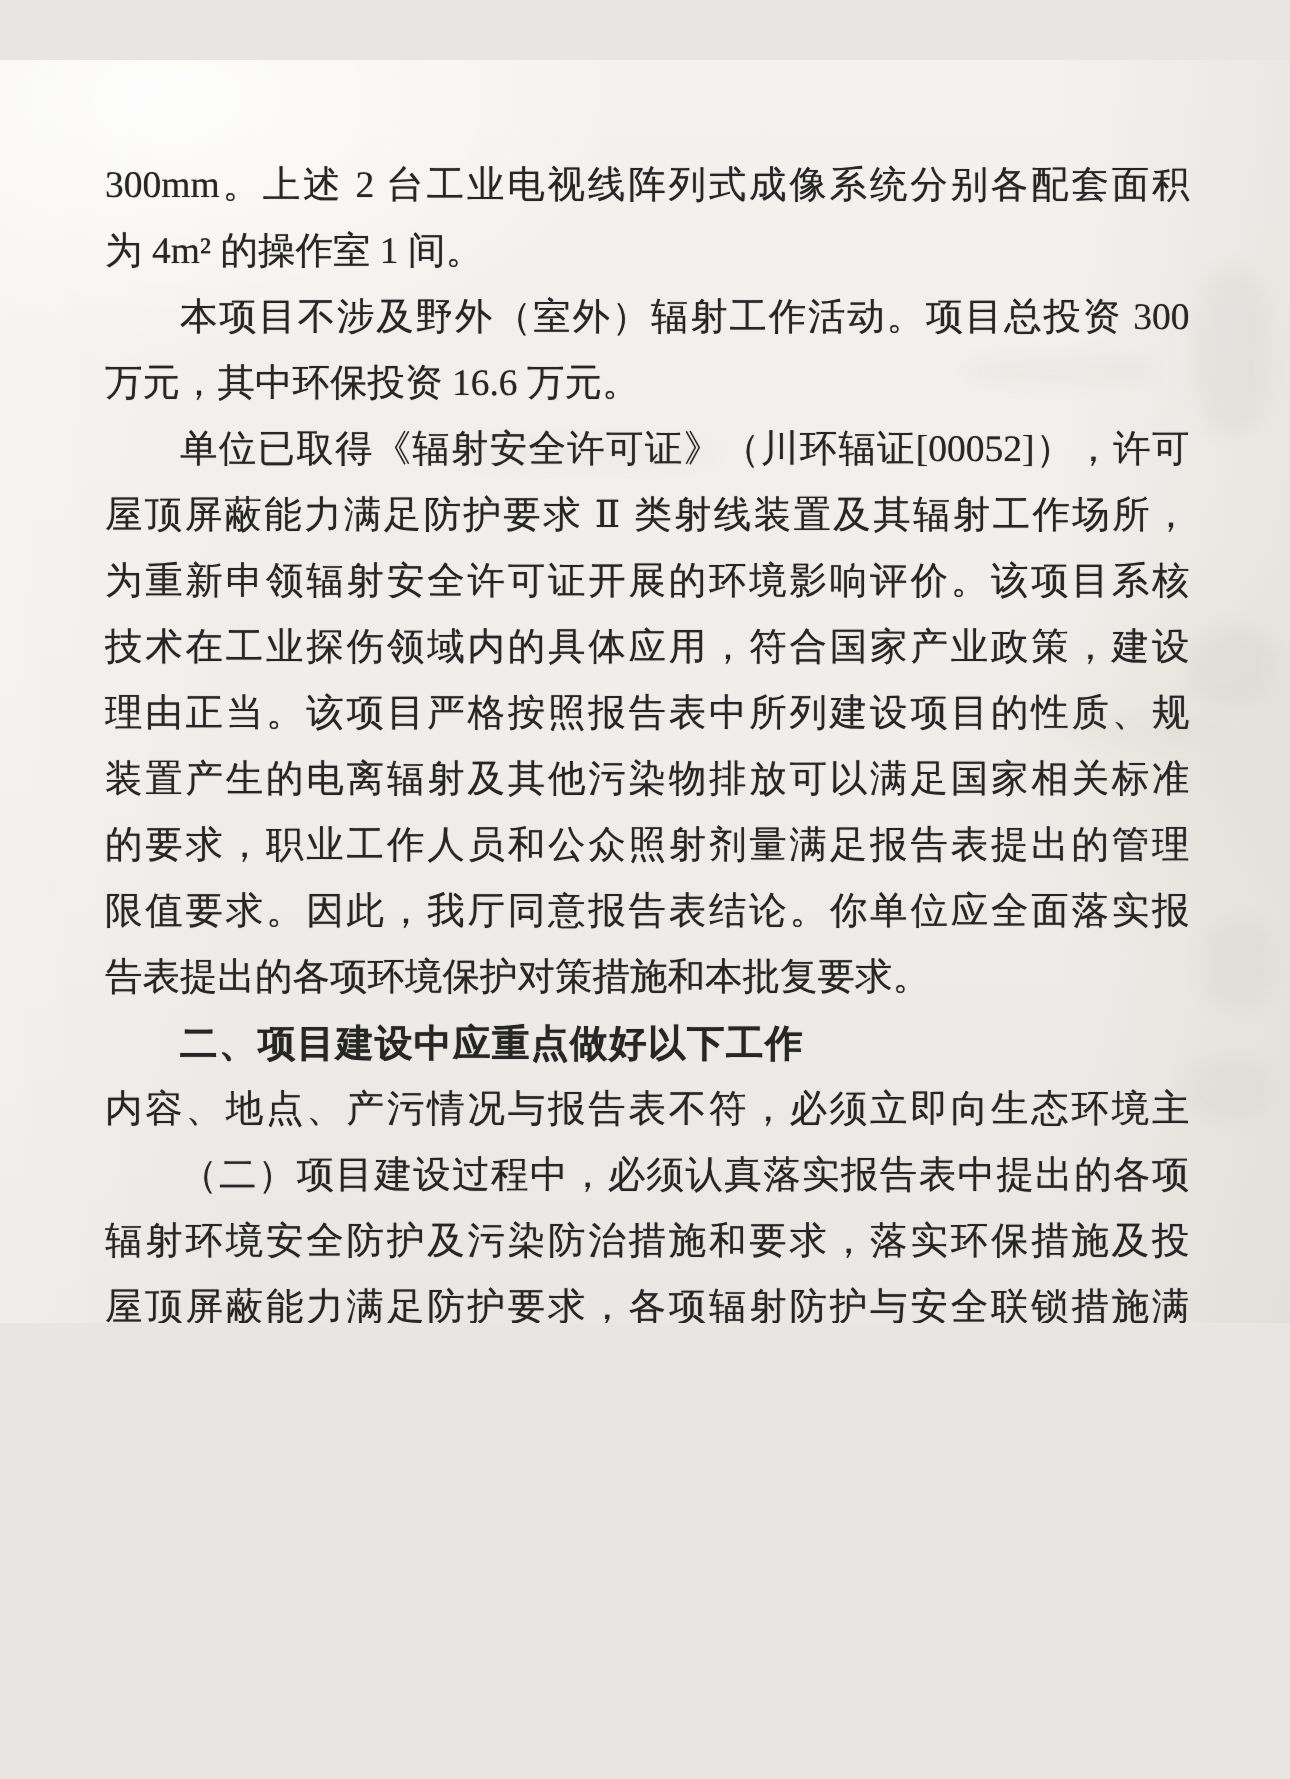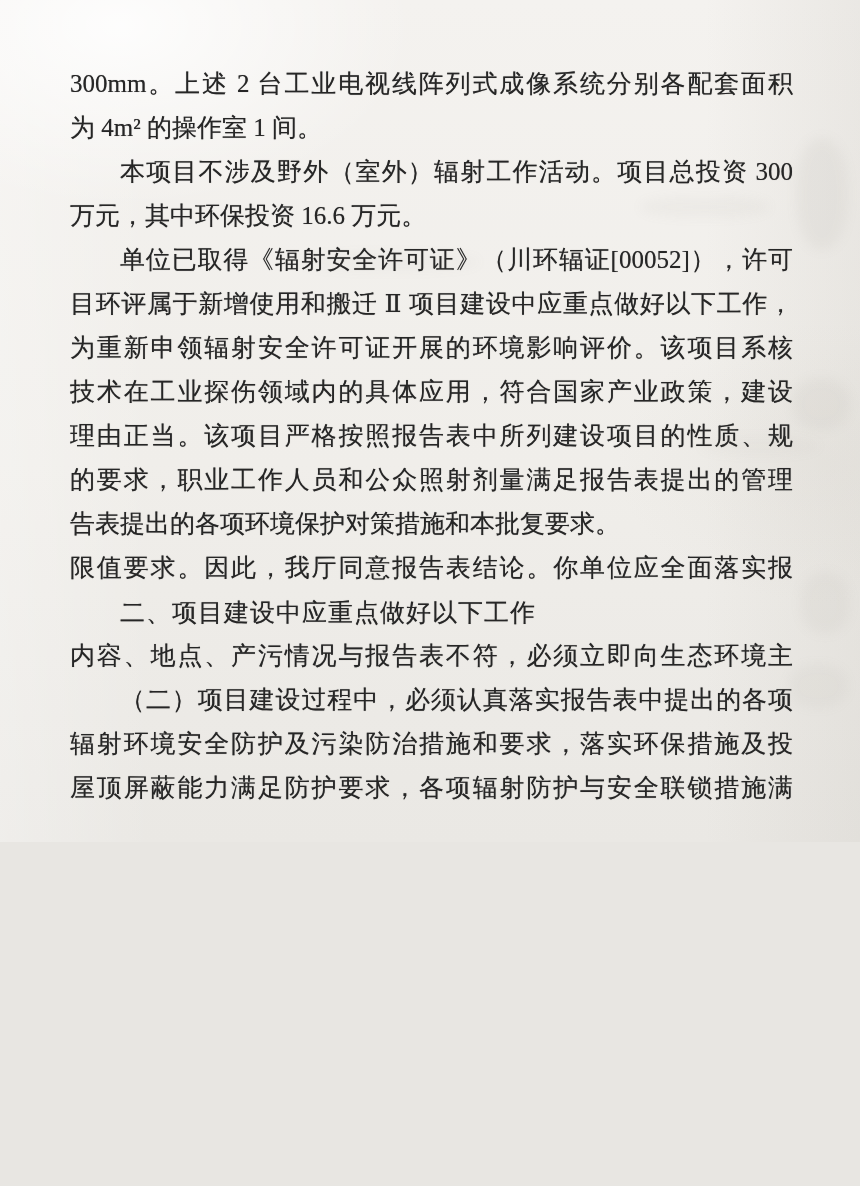--- a/index.html
+++ b/index.html
@@ -13,40 +13,41 @@
     font-family:"Liberation Serif","DejaVu Serif",serif;
   }
   .paper{
     position:relative;width:860px;height:842px;overflow:hidden;
     color:var(--ink);
     background:
       radial-gradient(ellipse 420px 260px at 14% 3%, rgba(255,255,255,0.85), rgba(255,255,255,0) 70%),
       radial-gradient(ellipse 300px 200px at 96% 55%, rgba(205,201,193,0.18), rgba(205,201,193,0) 70%),
       linear-gradient(to right, rgba(255,255,255,0.25) 0%, rgba(255,255,255,0) 18%, rgba(255,255,255,0) 82%, rgba(190,186,178,0.18) 100%),
       linear-gradient(to bottom, #f4f2ef 0%, #f0eeea 55%, #eae8e4 100%);
+    margin-top: 40px;
   }
   .text-block{
     position:absolute;left:70px;top:62px;width:723px;
     font-size:25px;line-height:44px;
     text-shadow:0 0 0.7px rgba(25,25,25,0.55);
   }
   .line{
     height:44px;
     text-align:justify;
     text-align-last:justify;
     text-justify:inter-character;
   }
   .line.endp{
     text-align:right;
     text-align-last:left;
   }
   .line.indent{text-indent:2em;}
   .line.heading{
     font-family:"Liberation Sans","DejaVu Sans",sans-serif;
-    font-weight:400;
+    font-weight:700;
     letter-spacing:1px;
   }
   .page-number{
     position:absolute;top:1118px;right:80px;
     font-size:25px;line-height:44px;letter-spacing:5px;
     text-shadow:0 0 0.7px rgba(25,25,25,0.5);
   }
   
   .smudge{
     position:absolute;border-radius:45%;
@@ -66,27 +67,28 @@
 </head>
 <body>
 
 <div class="paper">
   <div class="text-block">
       <div class="line">300mm。上述 2 台工业电视线阵列式成像系统分别各配套面积</div>
       <div class="line endp">为 4m² 的操作室 1 间。</div>
       <div class="line indent">本项目不涉及野外（室外）辐射工作活动。项目总投资 300</div>
       <div class="line endp">万元，其中环保投资 16.6 万元。</div>
       <div class="line indent">单位已取得《辐射安全许可证》（川环辐证[00052]），许可</div>
-      <div class="line">目环评属于新增使用和搬迁 Ⅱ 项目建设中应重点做好以下工作，</div>
+      <div class="line">屋顶屏蔽能力满足防护要求 Ⅱ 类射线装置及其辐射工作场所，</div>
       <div class="line">为重新申领辐射安全许可证开展的环境影响评价。该项目系核</div>
       <div class="line">技术在工业探伤领域内的具体应用，符合国家产业政策，建设</div>
       <div class="line">理由正当。该项目严格按照报告表中所列建设项目的性质、规</div>
+      <div class="line">装置产生的电离辐射及其他污染物排放可以满足国家相关标准</div>
       <div class="line">的要求，职业工作人员和公众照射剂量满足报告表提出的管理</div>
+      <div class="line">限值要求。因此，我厅同意报告表结论。你单位应全面落实报</div>
       <div class="line endp">告表提出的各项环境保护对策措施和本批复要求。</div>
-      <div class="line">限值要求。因此，我厅同意报告表结论。你单位应全面落实报</div>
       <div class="line indent heading endp">二、项目建设中应重点做好以下工作</div>
       <div class="line">内容、地点、产污情况与报告表不符，必须立即向生态环境主</div>
       <div class="line indent">（二）项目建设过程中，必须认真落实报告表中提出的各项</div>
       <div class="line">辐射环境安全防护及污染防治措施和要求，落实环保措施及投</div>
       <div class="line">屋顶屏蔽能力满足防护要求，各项辐射防护与安全联锁措施满</div>
     </div>
 
   <div class="page-number">— 3 —</div>
 
   <div class="smudge s1"></div>

